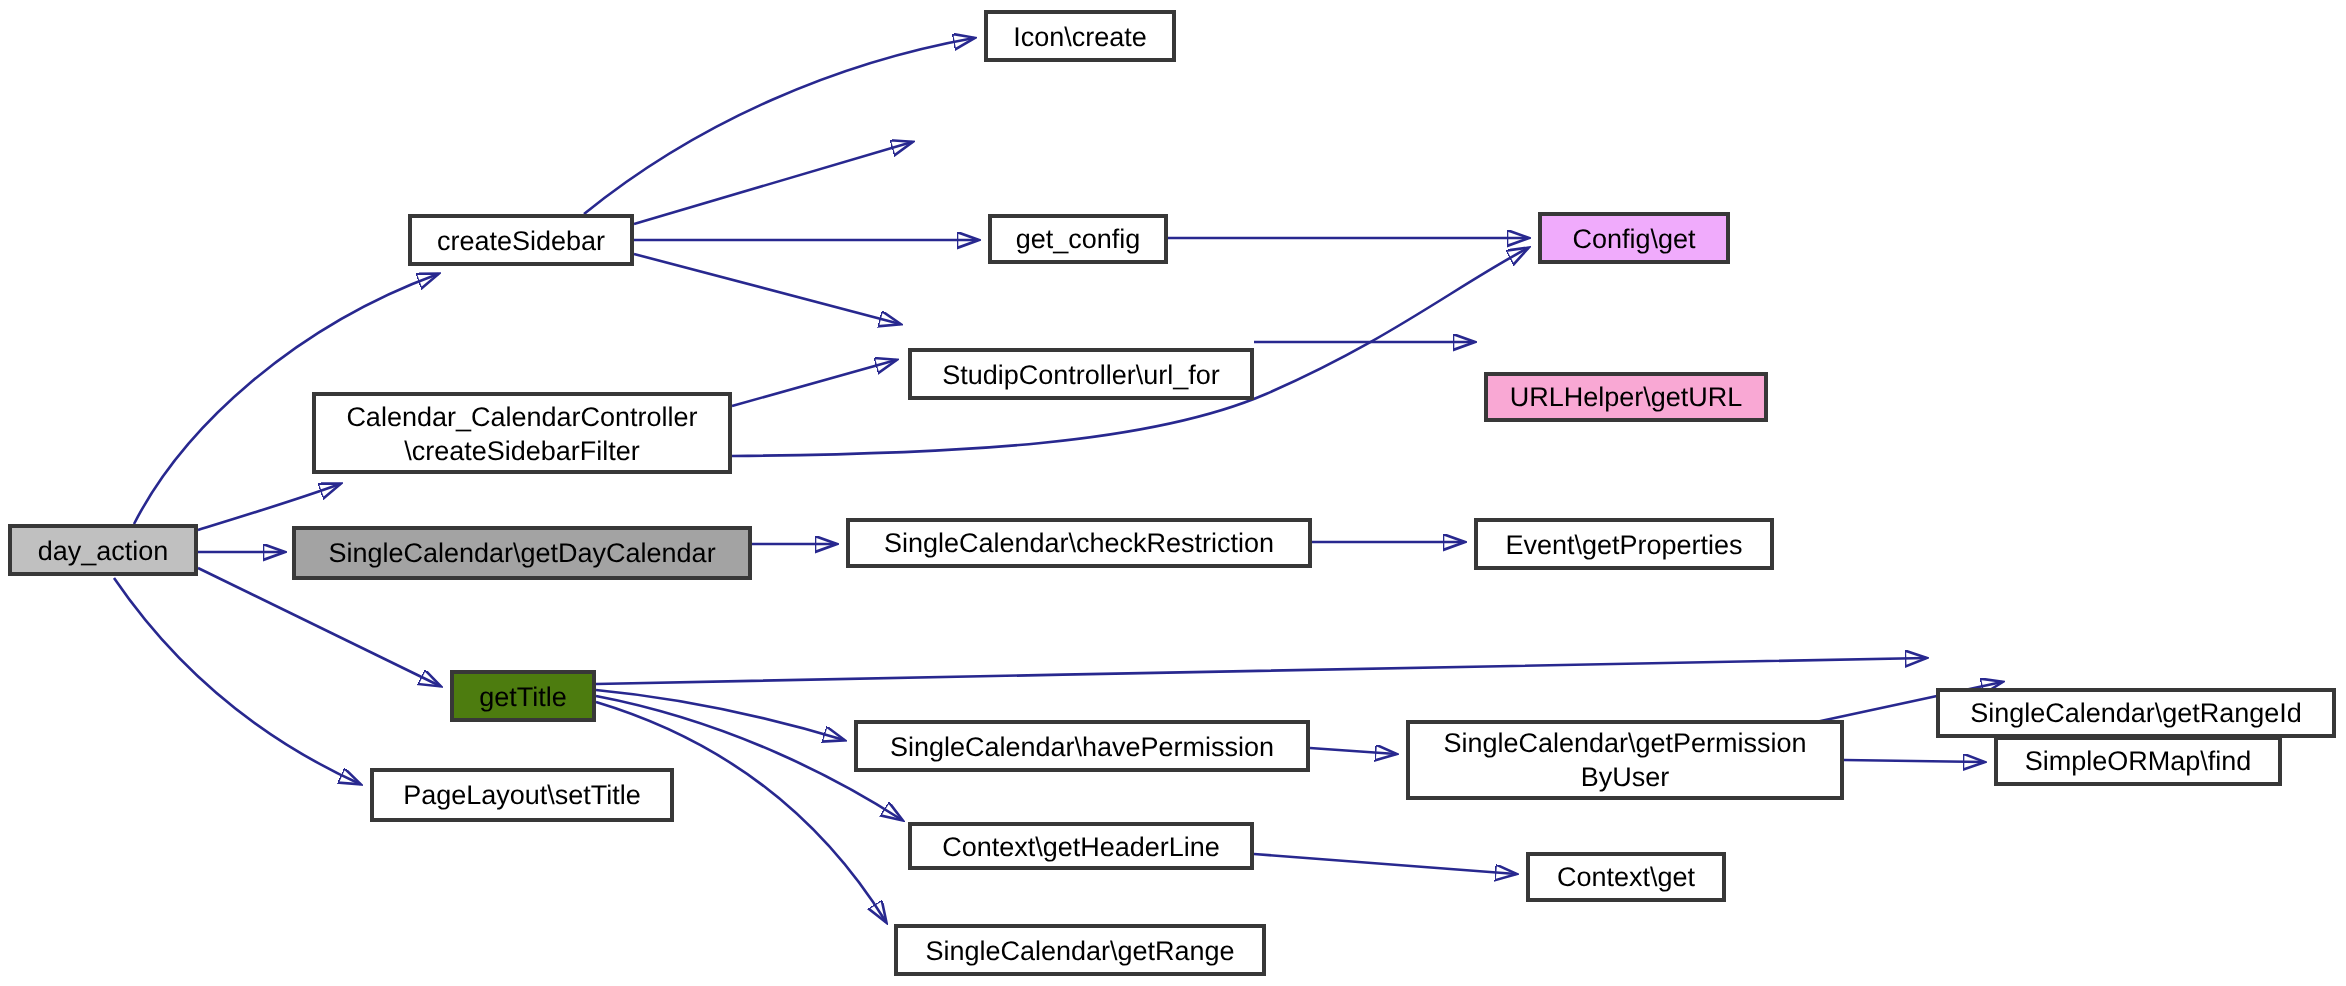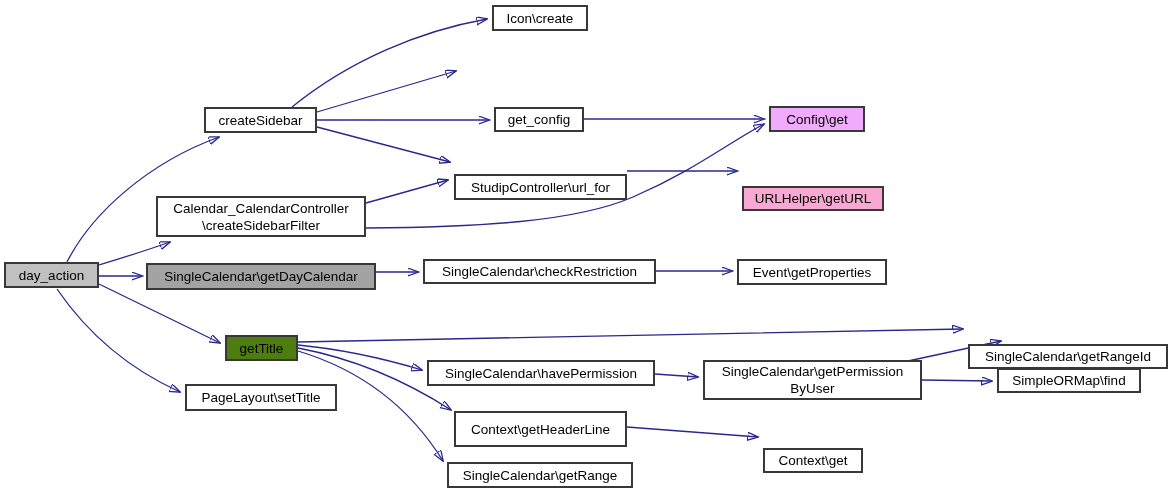--- a/index.html
+++ b/index.html
@@ -73,21 +73,21 @@
   <div class="node" style="left: 225px; top: 335px; width: 73px; height: 26px; background: #4d7c0f; border-color: rgb(56, 56, 56);">getTitle</div>
   <div class="node" style="left: 185px; top: 384px; width: 152px; height: 27px; background: rgb(255, 255, 255); border-color: rgb(56, 56, 56);">PageLayout\setTitle</div>
   <div class="node" style="left: 492px; top: 5px; width: 96px; height: 26px; background: rgb(255, 255, 255); border-color: rgb(56, 56, 56);">Icon\create</div>
   <div class="node" style="left: 494px; top: 107px; width: 90px; height: 25px; background: rgb(255, 255, 255); border-color: rgb(56, 56, 56);">get_config</div>
   <div class="node" style="left: 454px; top: 174px; width: 173px; height: 26px; background: rgb(255, 255, 255); border-color: rgb(56, 56, 56);">StudipController\url_for</div>
   <div class="node" style="left: 769px; top: 106px; width: 96px; height: 26px; background: #f0abfc; border-color: rgb(56, 56, 56);">Config\get</div>
   <div class="node" style="left: 742px; top: 158px; width: 142px; height: 25px; background: #f9a8d4; border-color: rgb(56, 56, 56); margin-top: 28px;">URLHelper\getURL</div>
   <div class="node" style="left: 423px; top: 259px; width: 233px; height: 25px; background: rgb(255, 255, 255); border-color: rgb(56, 56, 56);">SingleCalendar\checkRestriction</div>
   <div class="node" style="left: 737px; top: 259px; width: 150px; height: 26px; background: rgb(255, 255, 255); border-color: rgb(56, 56, 56);">Event\getProperties</div>
   <div class="node" style="left: 427px; top: 360px; width: 228px; height: 26px; background: rgb(255, 255, 255); border-color: rgb(56, 56, 56);">SingleCalendar\havePermission</div>
-  <div class="node" style="left: 454px; top: 411px; width: 173px; height: 36px; background: rgb(255, 255, 255); border-color: rgb(56, 56, 56);">Context\getHeaderLine</div>
+  <div class="node" style="left: 454px; top: 411px; width: 173px; height: 24px; background: rgb(255, 255, 255); border-color: rgb(56, 56, 56);">Context\getHeaderLine</div>
   <div class="node" style="left: 447px; top: 462px; width: 186px; height: 26px; background: rgb(255, 255, 255); border-color: rgb(56, 56, 56);">SingleCalendar\getRange</div>
   <div class="node" style="left: 968px; top: 314px; width: 200px; height: 25px; background: rgb(255, 255, 255); border-color: rgb(56, 56, 56); margin-top: 30px;">SingleCalendar\getRangeId</div>
   <div class="node" style="left: 703px; top: 360px; width: 219px; height: 40px; background: rgb(255, 255, 255); border-color: rgb(56, 56, 56);">SingleCalendar\getPermission
 ByUser</div>
   <div class="node" style="left: 997px; top: 368px; width: 144px; height: 25px; background: rgb(255, 255, 255); border-color: rgb(56, 56, 56);">SimpleORMap\find</div>
-  <div class="node" style="left: 763px; top: 448px; width: 100px; height: 25px; background: rgb(255, 255, 255); border-color: rgb(56, 56, 56);">Context\get</div>
+  <div class="node" style="left: 763px; top: 426px; width: 100px; height: 25px; background: rgb(255, 255, 255); border-color: rgb(56, 56, 56);">Context\get</div>
 
 </div>
 
 </body></html>

